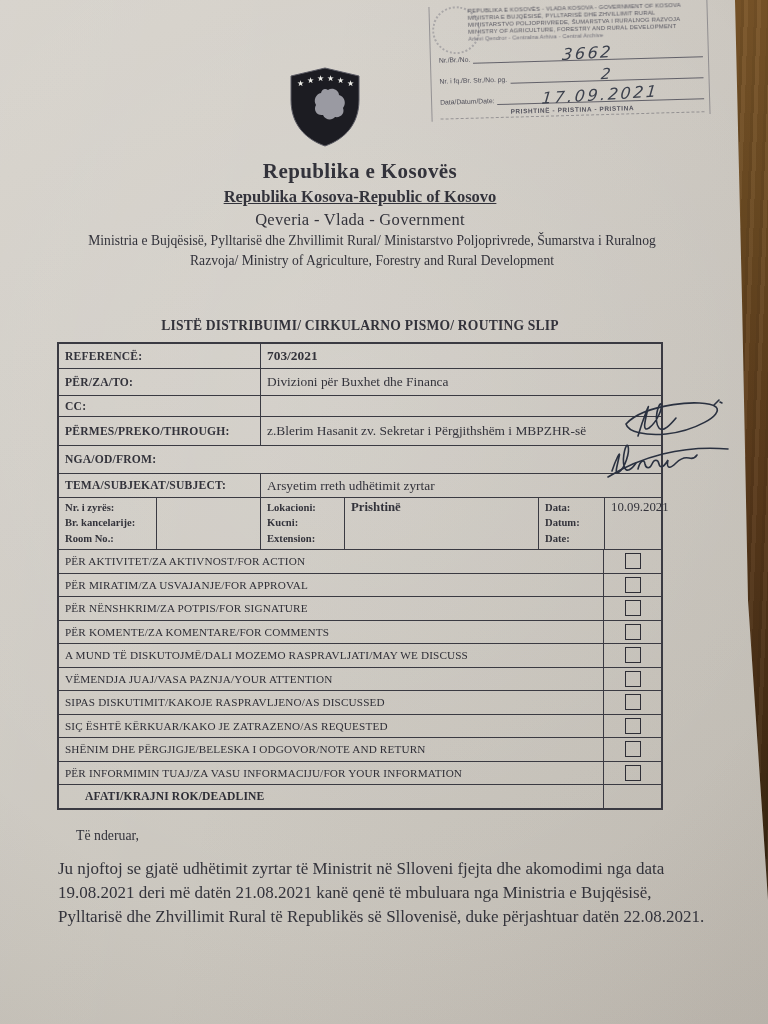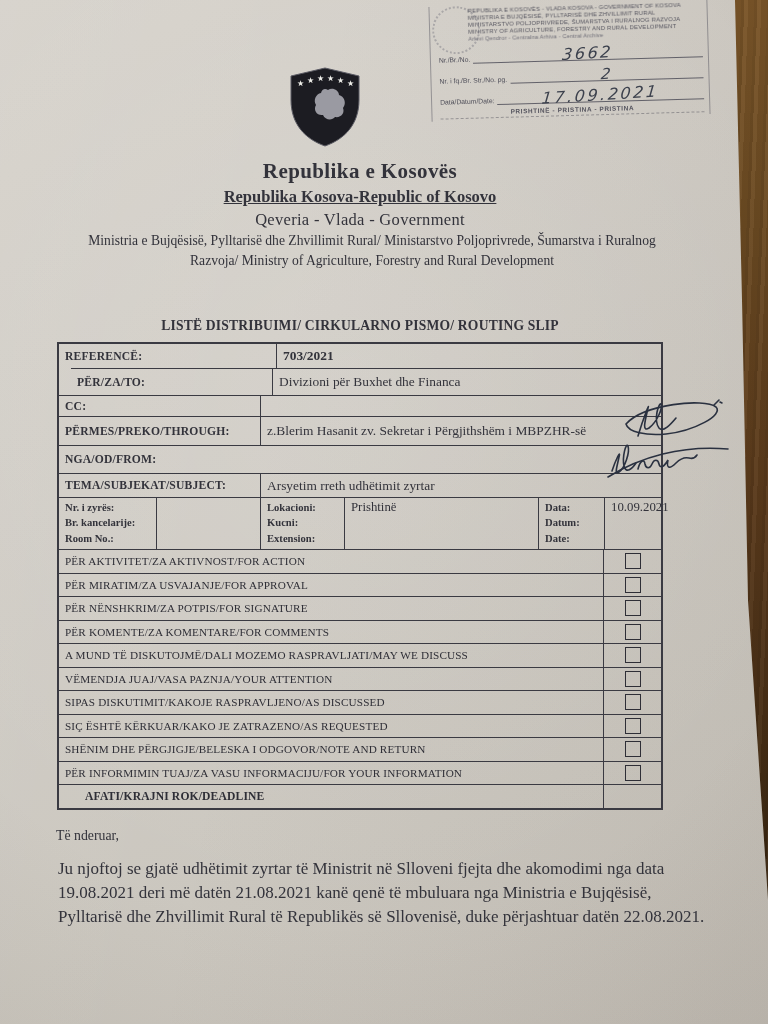--- a/index.html
+++ b/index.html
@@ -58,41 +58,41 @@
   .slip-title{position:absolute;top:318px;left:57px;width:606px;text-align:center;
     font-weight:bold;font-size:13.6px;letter-spacing:.2px;}
   .rtable{position:absolute;top:342px;left:57px;width:606px;border:2px solid #3a3a42;
     box-sizing:border-box;}
   .trow{display:grid;grid-template-columns:201px 1fr;box-sizing:border-box;}
   .trow + .trow{border-top:1.5px solid #3a3a42;}
   .cell{box-sizing:border-box;display:flex;align-items:center;padding:1px 6px;overflow:visible;}
   .cell + .cell{border-left:1.5px solid #3a3a42;}
   .lbl{font-weight:bold;font-size:11.6px;letter-spacing:.2px;}
   .val{font-size:13.4px;}
-  .r1{height:24px;gap:16px;} .r2{height:27px;margin-left:12px;} .r3{height:21px;} .r4{height:29px;}
+  .r1{height:24px;} .r2{height:27px;} .r3{height:21px;} .r4{height:29px;}
   .r5{height:28px;} .r6{height:24px;}
   .office{grid-template-columns:97px 104px 84px 194px 66px 1fr;height:52px;}
   .office .cell{align-items:flex-start;padding-top:2px;}
   .sub{font-weight:bold;font-size:10.6px;line-height:1.45;white-space:pre-line;}
-  .pval{font-weight:normal;font-size:12.8px;padding-top:1px;}
+  .pval{font-weight:bold;font-size:12.8px;padding-top:1px;}
   .dval{font-size:12.8px;padding-top:1px;}
   .arow{grid-template-columns:1fr 58px;height:23.5px;}
   .acell{box-sizing:border-box;display:flex;align-items:center;padding:0 6px;
     font-size:11.2px;letter-spacing:.15px;color:#2e2e36;}
   .ccell{box-sizing:border-box;border-left:1.5px solid #3a3a42;display:flex;
     align-items:center;justify-content:center;}
   .checkbox{width:14px;height:14px;border:1.7px solid #2e2e36;background:transparent;display:block;}
   .dead .acell{font-weight:bold;font-size:11.6px;margin-left:20px;}
 
   
   .sig{position:absolute;pointer-events:none;}
   .sig path,.sig ellipse{fill:none;stroke:#2a3140;stroke-width:1.6;stroke-linecap:round;}
 
   
-  .salutation{position:absolute;top:828px;left:56px;font-size:13.8px;}
+  .salutation{position:absolute;top:828px;left:76px;font-size:13.8px;}
   .paragraph{position:absolute;top:857px;left:58px;width:648px;font-size:17px;line-height:1.42;}
 </style>
 </head>
 <body>
 
 <div class="wood-grain"></div>
 
 <div class="paper ink">
   <div class="shade"></div>
 

